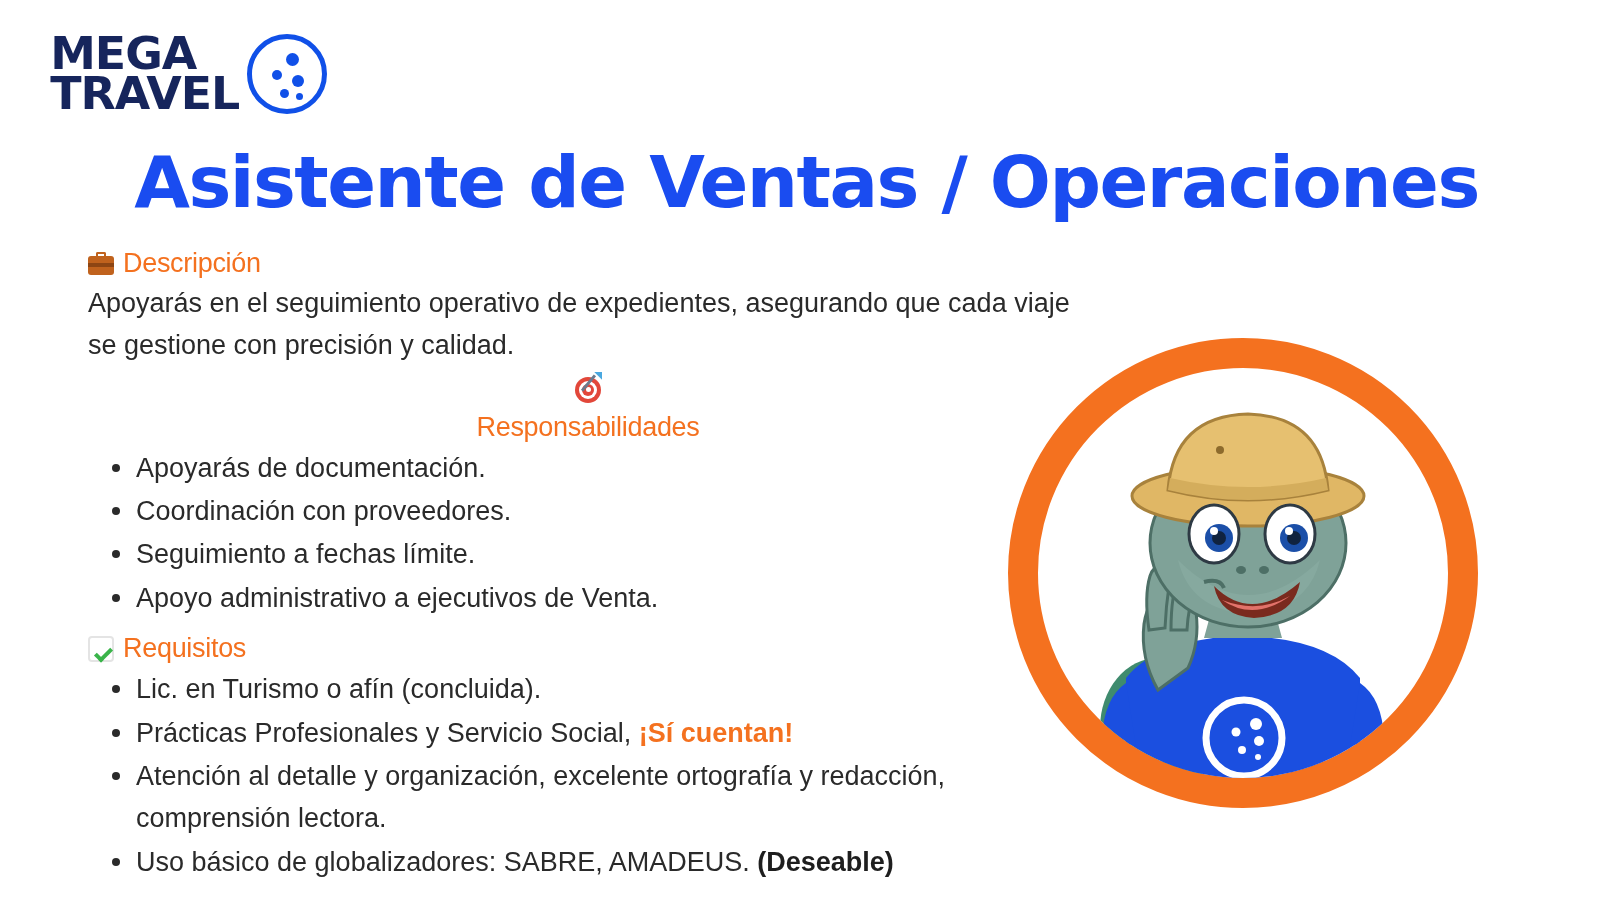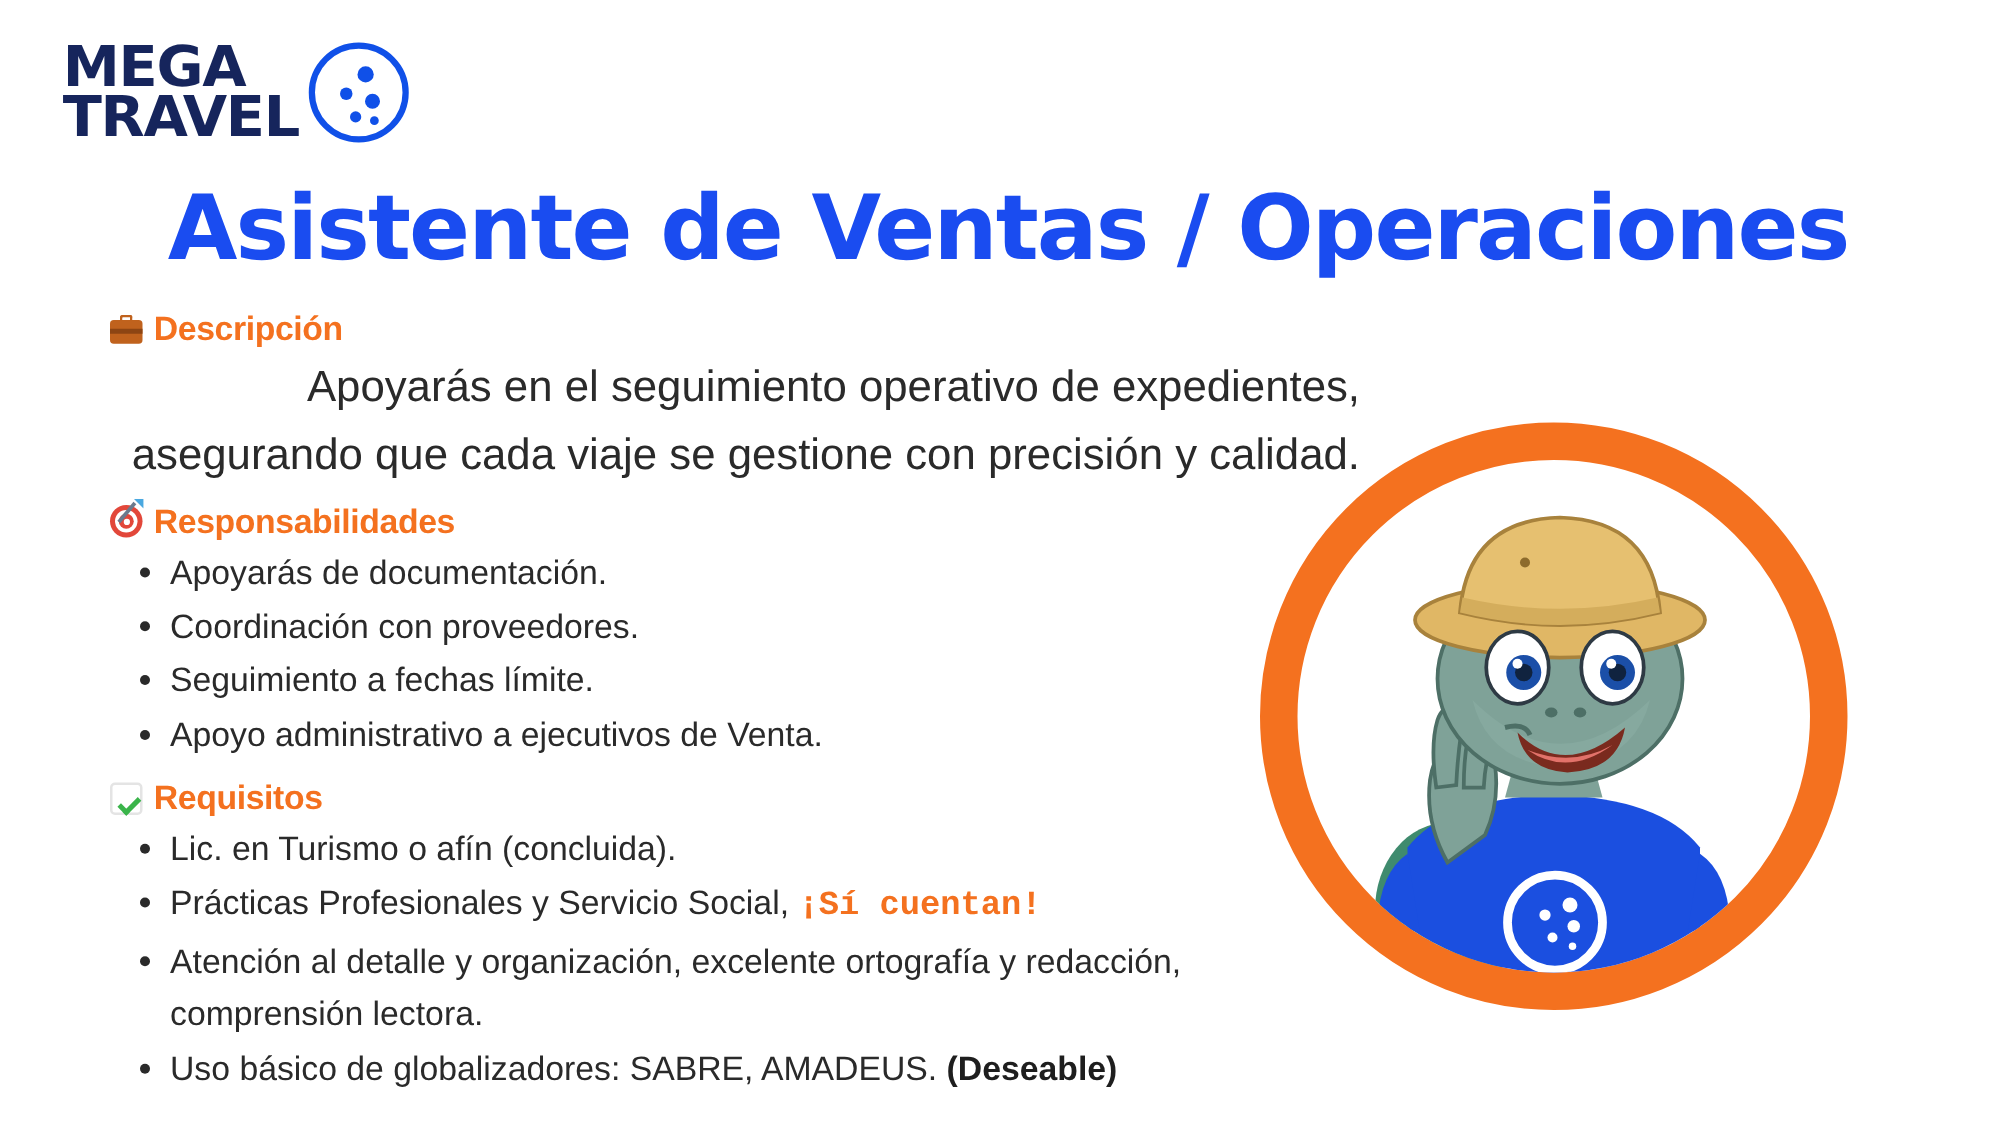--- a/index.html
+++ b/index.html
@@ -81,21 +81,21 @@
   }
 
   .section-head {
     display: flex;
     align-items: center;
     gap: 9px;
     margin: 0 0 4px 0;
   }
   .section-head .label {
     color: #f4711f;
-    font-weight: bold;
+    font-weight: normal;
     font-size: 27px;
     letter-spacing: -0.3px;
     text-align: center;
   }
 
   
   .ico-briefcase {
     width: 26px; height: 23px;
     position: relative;
     display: inline-block;
@@ -153,26 +153,25 @@
   .ico-check:after {
     content: "";
     position: absolute; left: 5px; top: 10px;
     width: 13px; height: 6px;
     border-left: 4px solid #3ab44a;
     border-bottom: 4px solid #3ab44a;
     transform: rotate(-45deg);
   }
 
   .para {
-    font-size: 35px;
+    font-size: 27px;
     color: #2a2a2a;
     line-height: 1.55;
     margin: 0 0 10px 0;
     max-width: 1330px;
-    text-align: right;
   }
 
   ul.bullets {
     list-style: none;
     margin: 0 0 10px 0;
     padding: 0 0 0 48px;
   }
   ul.bullets li {
     position: relative;
     font-size: 27px;
@@ -183,24 +182,24 @@
   ul.bullets li:before {
     content: "";
     position: absolute;
     left: -24px;
     top: 17px;
     width: 8px;
     height: 8px;
     border-radius: 50%;
     background: #2a2a2a;
   }
-  .hl-orange { color: #f4711f; font-weight: bold; font-family: Liberation Mono, monospace; }
+  .hl-orange { color: #f4711f; font-weight: bold; }
   .hl-bold { font-weight: bold; color: #1e1e1e; }
 
-  .sec-resp { margin-top: 4px; }
+  .sec-resp { margin-top: 4px; flex-direction: column; }
   .sec-req  { margin-top: 14px; }
 
   
   .mascot {
     position: absolute;
     left: 1008px;
     top: 338px;
     width: 470px;
     height: 470px;
   }

